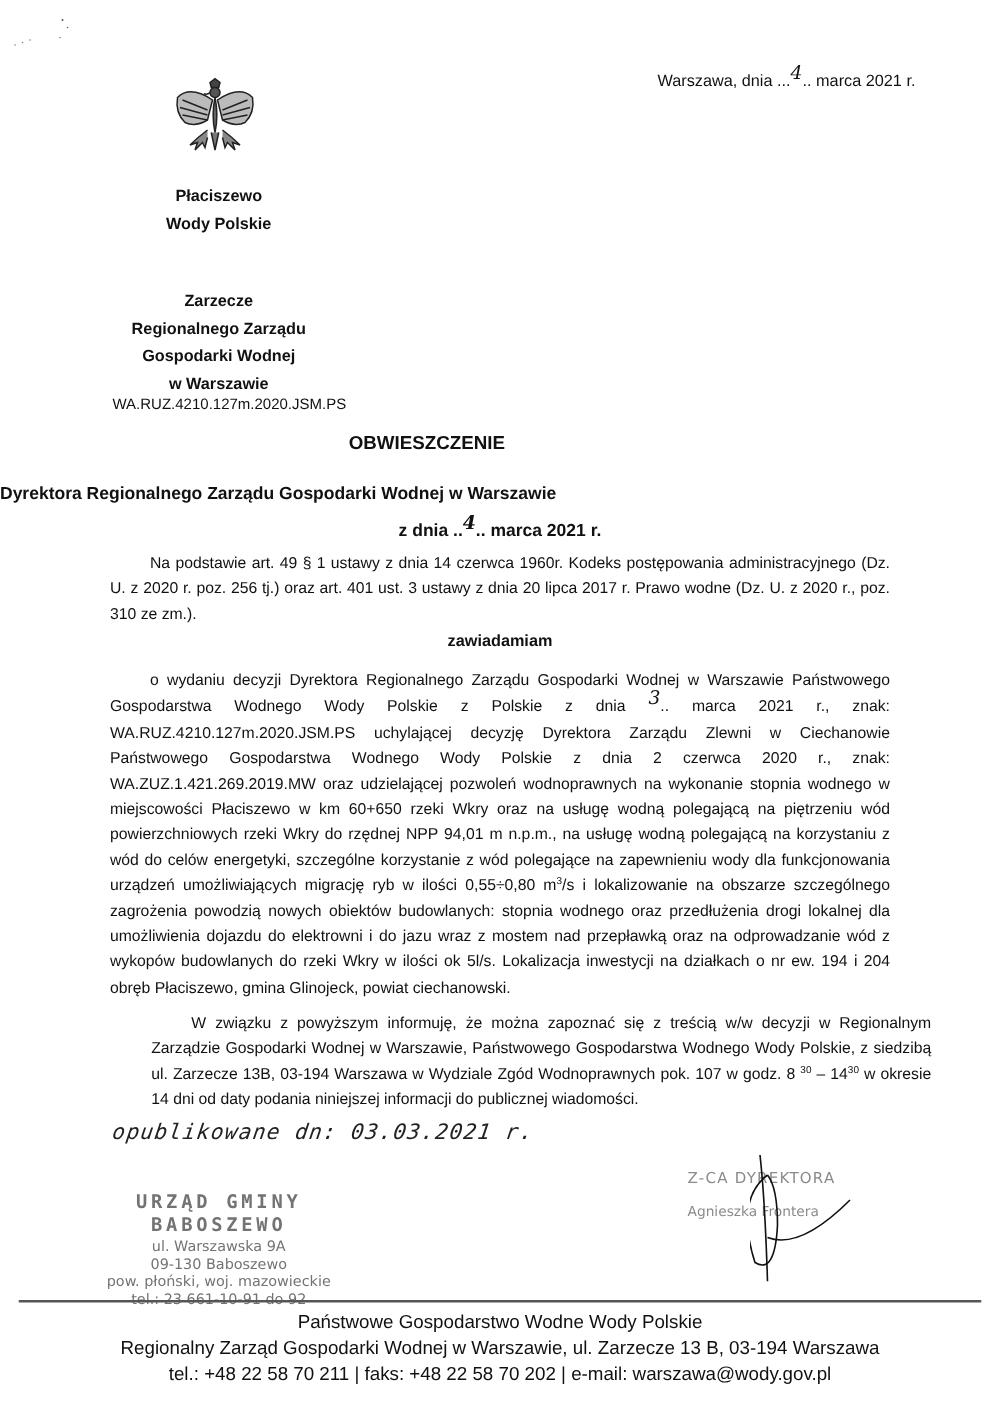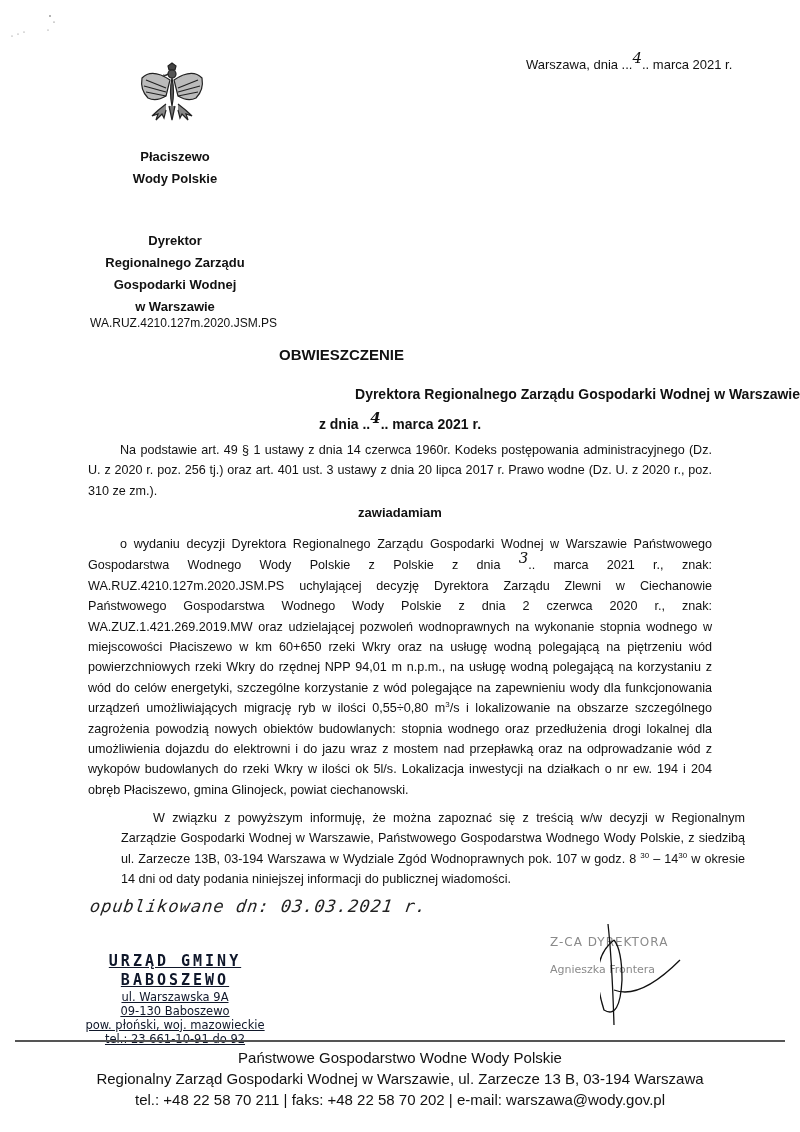--- a/index.html
+++ b/index.html
@@ -11,36 +11,36 @@
     .abs { position: absolute; }
     .scan-specks { left: 10px; top: 12px; width: 50px; height: 30px; }
     .eagle { left: 138px; top: 60px; width: 68px; height: 68px; }
     .date-line { left: 526px; top: 55px; font-size: 13px; white-space: nowrap; }
     .hand { font-family: "DejaVu Serif", serif; font-style: italic; font-size: 15px; position: relative; top: -6px; }
     .org-block { left: 90px; width: 170px; text-align: center; font-weight: bold; font-size: 13px; line-height: 22px; }
     .org1 { top: 146px; }
     .org2 { top: 230px; }
     .ref-no { left: 90px; top: 316px; font-size: 12px; }
     .title { left: 0; width: 683px; top: 346px; text-align: center; font-weight: bold; font-size: 15px; }
-    .subtitle { left: 0; width: 800px; top: 386px; text-align: right; font-weight: bold; font-size: 14px; }
+    .subtitle { left: 0; width: 800px; top: 386px; text-align: left; font-weight: bold; font-size: 14px; }
     .subdate { left: 0; width: 800px; top: 415px; text-align: center; font-weight: bold; font-size: 14px; }
     .body-text {
       left: 88px; width: 624px; font-size: 12.6px; line-height: 20.4px; text-align: justify;
     }
     .para1 { top: 440px; }
     .para1 .indent, .para2 .indent, .para3 .indent { display: inline-block; width: 32px; }
     .notify { left: 0; width: 800px; top: 505px; text-align: center; font-weight: bold; font-size: 13px; }
     .para2 { top: 534px; }
     .para3 { top: 808px; margin-left: 33px; }
     sup { font-size: 8px; vertical-align: top; position: relative; top: -3px; }
     .published {
       left: 90px; top: 896px; font-family: "DejaVu Sans Mono", monospace; font-style: italic;
       font-size: 17px; color: #222; letter-spacing: 1px; transform: skewX(-8deg);
     }
-    .stamp-left { left: 80px; top: 952px; width: 190px; text-align: center; color: #0f172a; text-decoration: underline; }
+    .stamp-left { left: 80px; top: 952px; width: 190px; text-align: center; color: #737373; }
     .stamp-left .s1 { font-family: "DejaVu Sans Mono", monospace; font-size: 15px; letter-spacing: 3px; font-weight: bold; line-height: 19px; }
     .stamp-left .s2 { font-family: "DejaVu Sans", sans-serif; font-size: 11.5px; line-height: 14px; }
     .stamp-right { left: 550px; top: 935px; width: 170px; color: #8a8a8a; font-family: "DejaVu Sans", sans-serif; }
     .stamp-right .r1 { font-size: 12px; letter-spacing: 1px; }
     .stamp-right .r2 { font-size: 11px; margin-top: 14px; }
     .signature { left: 600px; top: 920px; width: 100px; height: 115px; }
     .footer-rule { left: 15px; top: 1040px; width: 770px; height: 2px; background: #555; }
     .footer { left: 0; width: 800px; top: 1047px; text-align: center; font-size: 15px; line-height: 21px; }
   </style>
 </head>
@@ -73,21 +73,21 @@
     <path d="M31 46 l3 14 l3 -14" fill="#777"></path>
   </g>
 </svg>
 
 <div class="abs org-block org1">
   <div>Płaciszewo</div>
   <div>Wody Polskie</div>
 </div>
 
 <div class="abs org-block org2">
-  <div>Dyrektor</div>
+  <div>Zarzecze</div>
   <div>Regionalnego Zarządu</div>
   <div>Gospodarki Wodnej</div>
   <div>w Warszawie</div>
 </div>
 
 <div class="abs ref-no">WA.RUZ.4210.127m.2020.JSM.PS</div>
 
 <div class="abs title">OBWIESZCZENIE</div>
 <div class="abs subtitle">Dyrektora Regionalnego Zarządu Gospodarki Wodnej w Warszawie</div>
 <div class="abs subdate">

